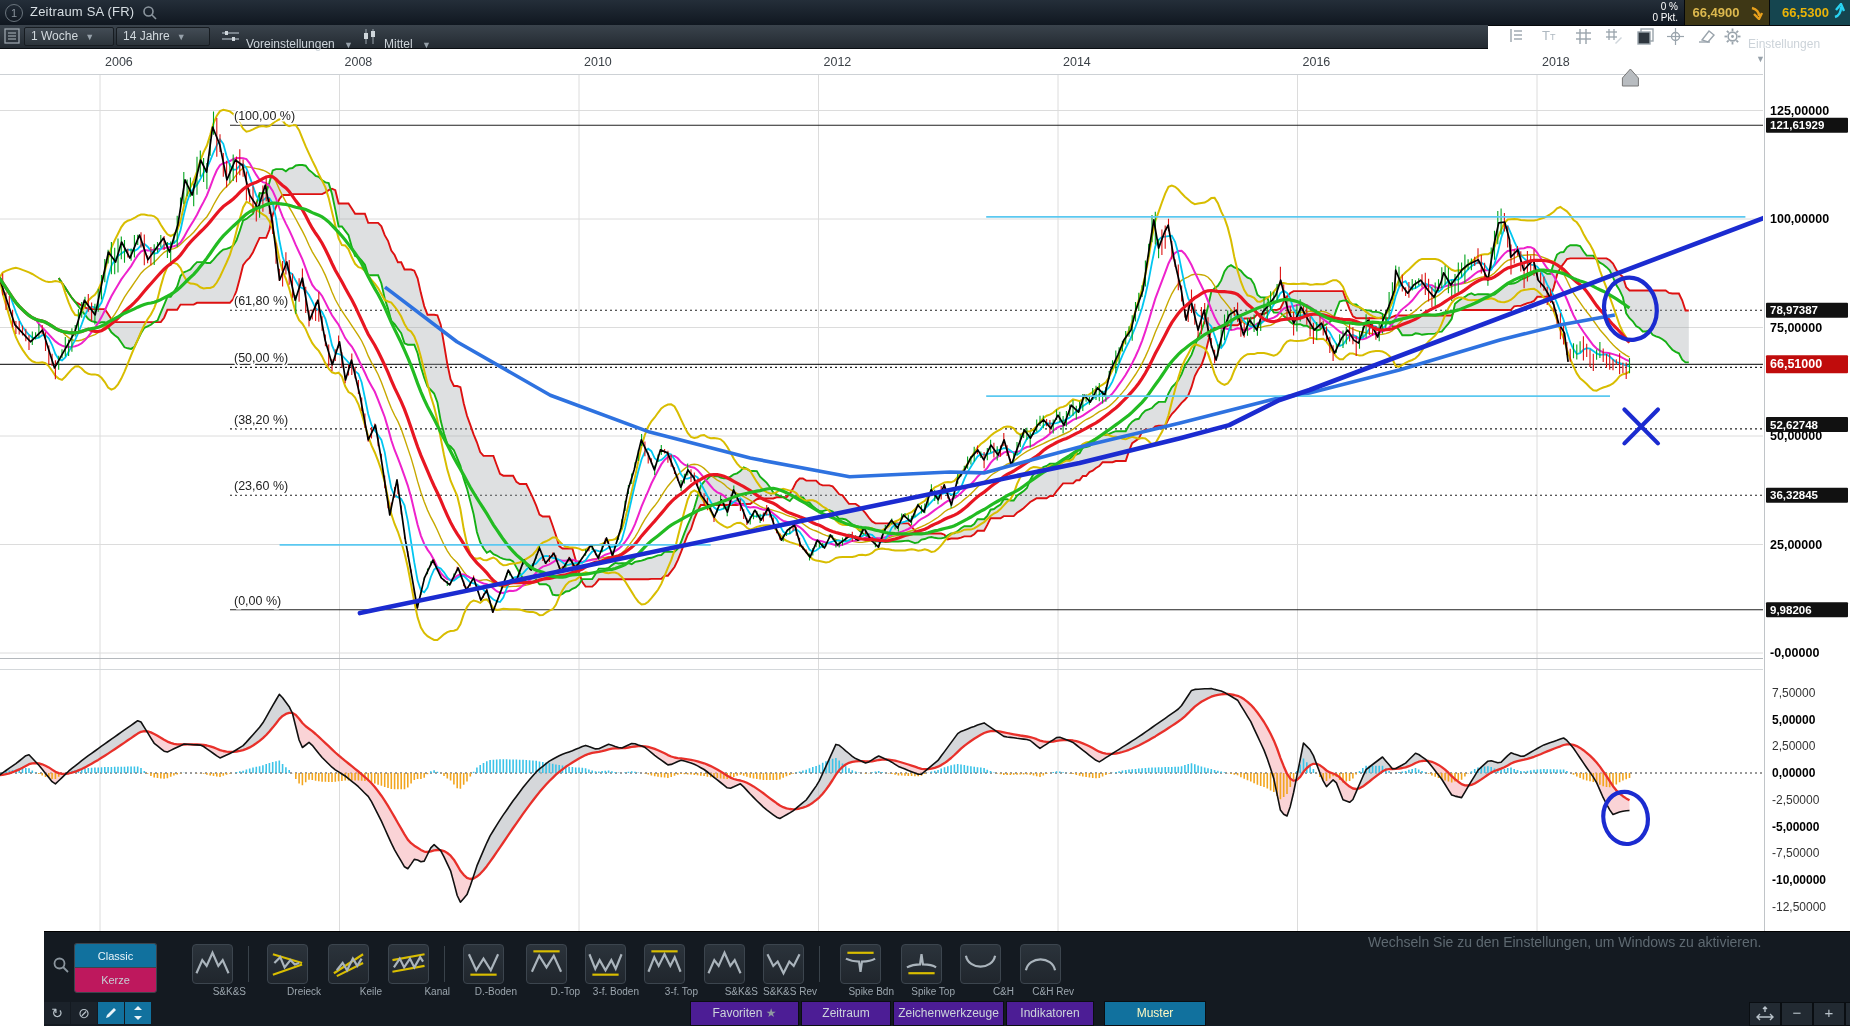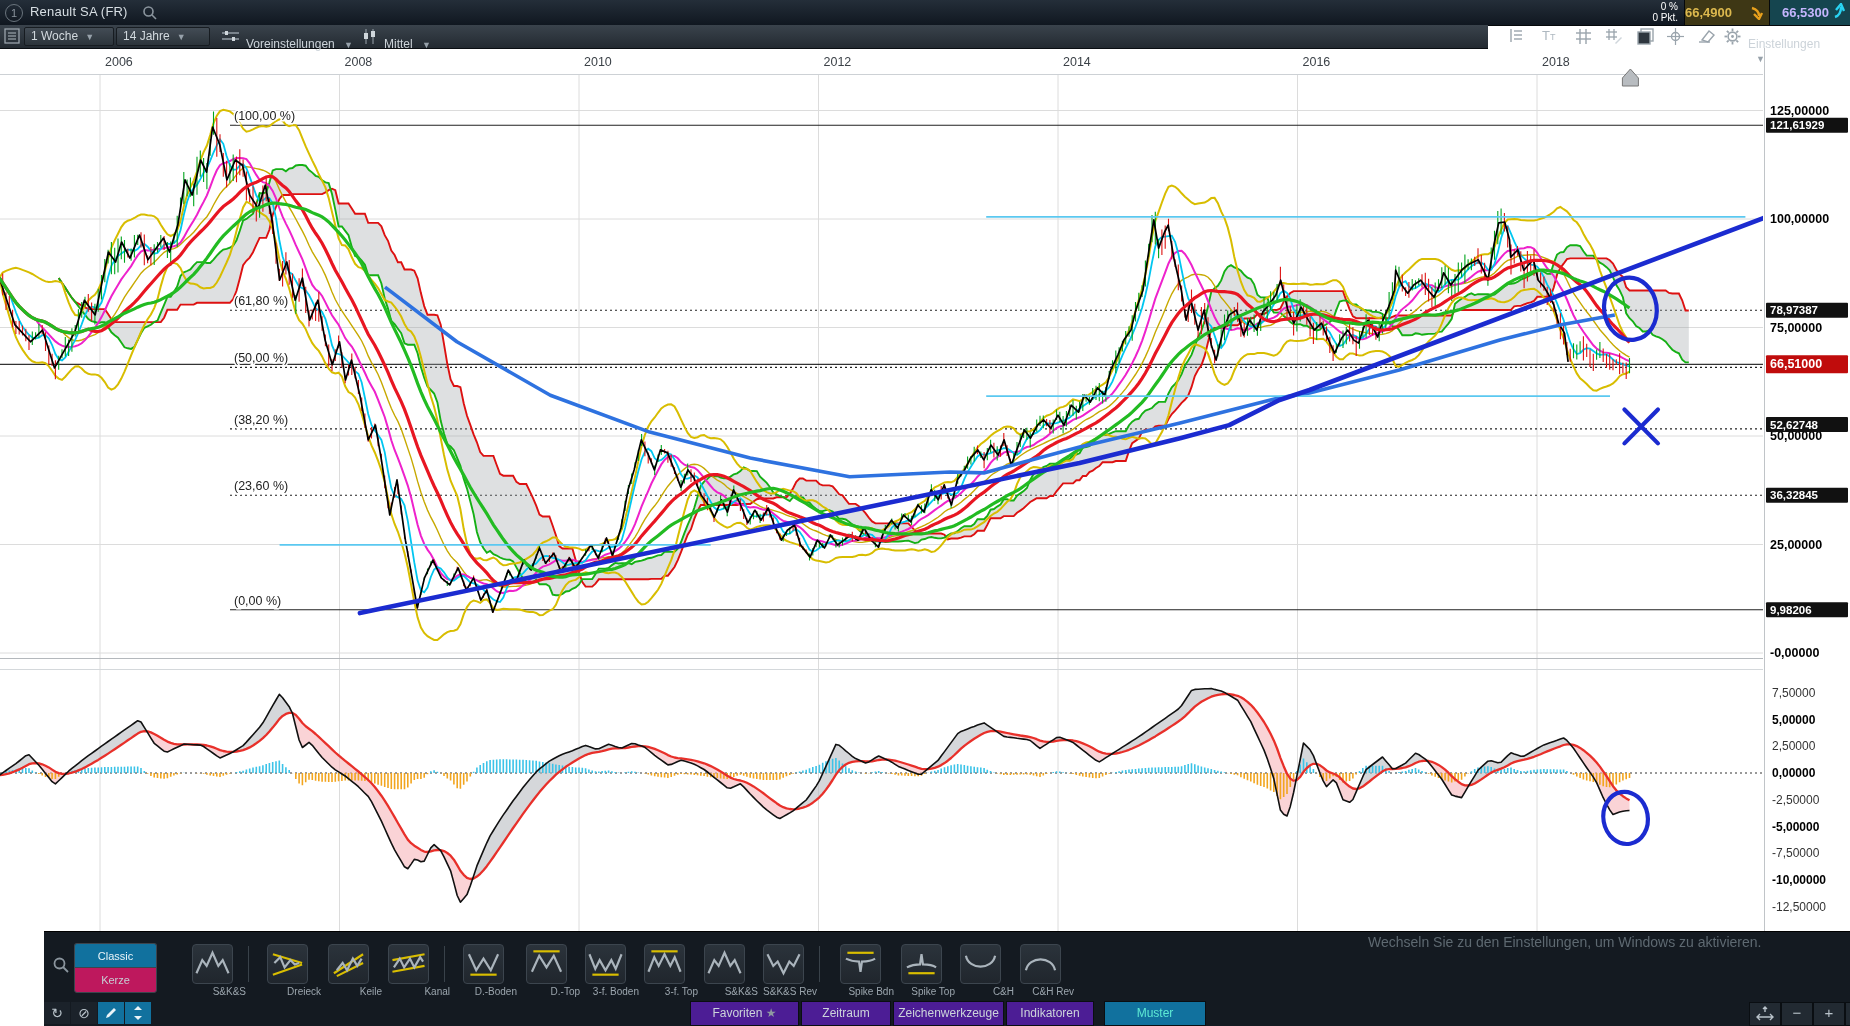--- a/index.html
+++ b/index.html
@@ -8,23 +8,23 @@
   svg text{font-family:"Liberation Sans","DejaVu Sans",sans-serif;}
   .abs{position:absolute;}
   
   #bar0{left:0;top:0;width:1850px;height:25px;background:linear-gradient(#242e39,#101720);
         border-bottom:1px solid #05080b;color:#cfd7dd;font-size:13px;}
   #circ1{left:5px;top:4px;width:16px;height:16px;border:1px solid #6a747d;border-radius:50%;
          color:#8b959e;font-size:11px;text-align:center;line-height:16px;}
   #instr{left:30px;top:4px;color:#d7dee3;letter-spacing:.2px;}
   #pct{right:172px;top:1px;text-align:right;color:#fff;font-size:10px;line-height:11px;}
   #bidbox{left:1684px;top:0;width:84px;height:25px;background:#3e3715;border-left:1px solid #05080b;
-          color:#dcb84e;font-weight:bold;font-size:13px;line-height:25px;text-align:left;}
+          color:#dcb84e;font-weight:bold;font-size:13px;line-height:25px;text-align:center;}
   #askbox{left:1769px;top:0;width:81px;height:25px;background:#15454f;border-left:1px solid #05080b;
-          color:#c4b5fd;font-weight:bold;font-size:13px;line-height:25px;text-align:right;}
+          color:#eab308;font-weight:bold;font-size:13px;line-height:25px;text-align:right;}
   
   #bar1{left:0;top:25px;width:1488px;height:23px;background:linear-gradient(#3a434c,#232a31);
         border-bottom:1px solid #0a0e12;color:#ccd3d9;font-size:12px;text-decoration:underline;}
   .tbtn{position:absolute;top:2px;height:17px;background:linear-gradient(#434c55,#2c343b);
         border:1px solid #171c21;border-radius:2px;color:#d2d9de;font-size:12px;
         line-height:17px;padding:0 6px;}
   .tbtn .car{color:#97a1aa;font-size:9px;margin-left:7px;}
   .tlabel{position:absolute;top:12px;color:#ccd3d9;}
   .ticon{position:absolute;top:3px;}
   
@@ -32,21 +32,21 @@
   .patbtn{position:absolute;top:12px;width:39px;height:38px;background:linear-gradient(#2b333b,#20262d);
           border:1px solid #3c454e;border-radius:4px;}
   .patlab{position:absolute;top:54px;width:70px;text-align:right;color:#9ba5ad;font-size:10px;}
   .vsep{position:absolute;top:14px;width:1px;height:36px;background:#39424a;}
   .stylebtn{position:absolute;left:30px;width:81px;height:24px;text-align:center;font-size:11px;
             line-height:24px;border:1px solid #3c454e;}
   #classicbtn{top:11px;background:#11719e;color:#eaf4f8;border-bottom:none;border-radius:3px 3px 0 0;}
   #kerzebtn{top:35px;background:#be185d;color:#c6cfd5;border-radius:0 0 3px 3px;}
   .tab{position:absolute;top:69px;height:23px;background:#4c1d95;border:1px solid #0a0e12;
        color:#ccd4da;font-size:12px;text-align:center;line-height:23px;}
-  .tab.active{background:#11719e;color:#5eead4;}
+  .tab.active{background:#11719e;color:#fef9c3;}
   .miniicon{position:absolute;top:70px;width:26px;height:22px;background:#1b222a;
             color:#b9c3ca;text-align:center;line-height:22px;font-size:14px;}
   .miniicon.blue{background:#11719e;color:#eaf4f8;}
   .rbtn{position:absolute;top:70px;width:30px;height:22px;background:#222a32;border:1px solid #0a0e12;
         color:#b9c3ca;text-align:center;line-height:20px;font-size:15px;}
   .rbtn.blue{background:#11719e;color:#fff;}
   
   #wm{left:1368px;top:930px;color:#6f7a83;}
   #wm .l1{font-size:21px;letter-spacing:.3px;}
   #wm .l2{font-size:14px;color:#5e6971;margin-top:4px;}
@@ -186,21 +186,21 @@
       <text x="1772" y="803.8" font-size="12" fill="#333">-2,50000</text>
       <text x="1772" y="830.5" font-size="12" font-weight="bold" fill="#000">-5,00000</text>
       <text x="1772" y="857.3" font-size="12" fill="#333">-7,50000</text>
       <text x="1772" y="884.0" font-size="12" font-weight="bold" fill="#000">-10,00000</text>
       <text x="1772" y="910.8" font-size="12" fill="#333">-12,50000</text>
       <path d="M1622.4049999999968,78 L1630.4049999999968,69 L1638.4049999999968,78 L1638.4049999999968,86 L1622.4049999999968,86 Z" fill="#b8bcc0" stroke="#777" stroke-width="1"></path>
     </svg>
 
   <div id="bar0" class="abs">
     <div id="circ1" class="abs">1</div>
-    <div id="instr" class="abs">Renault SA (FR)</div>
+    <div id="instr" class="abs">Zeitraum SA (FR)</div>
     <svg class="abs" style="left:142px;top:5px" width="16" height="16" viewBox="0 0 16 16">
       <circle cx="6.5" cy="6.5" r="4.5" fill="none" stroke="#8b959e" stroke-width="1.6"></circle>
       <line x1="10" y1="10" x2="14" y2="14" stroke="#8b959e" stroke-width="1.6"></line>
     </svg>
     <div id="pct" class="abs">
       <div>0 %</div>
       <div>0 Pkt.</div>
     </div>
     <div id="bidbox" class="abs">
       <span style="margin-right:22px">66,4900</span>

